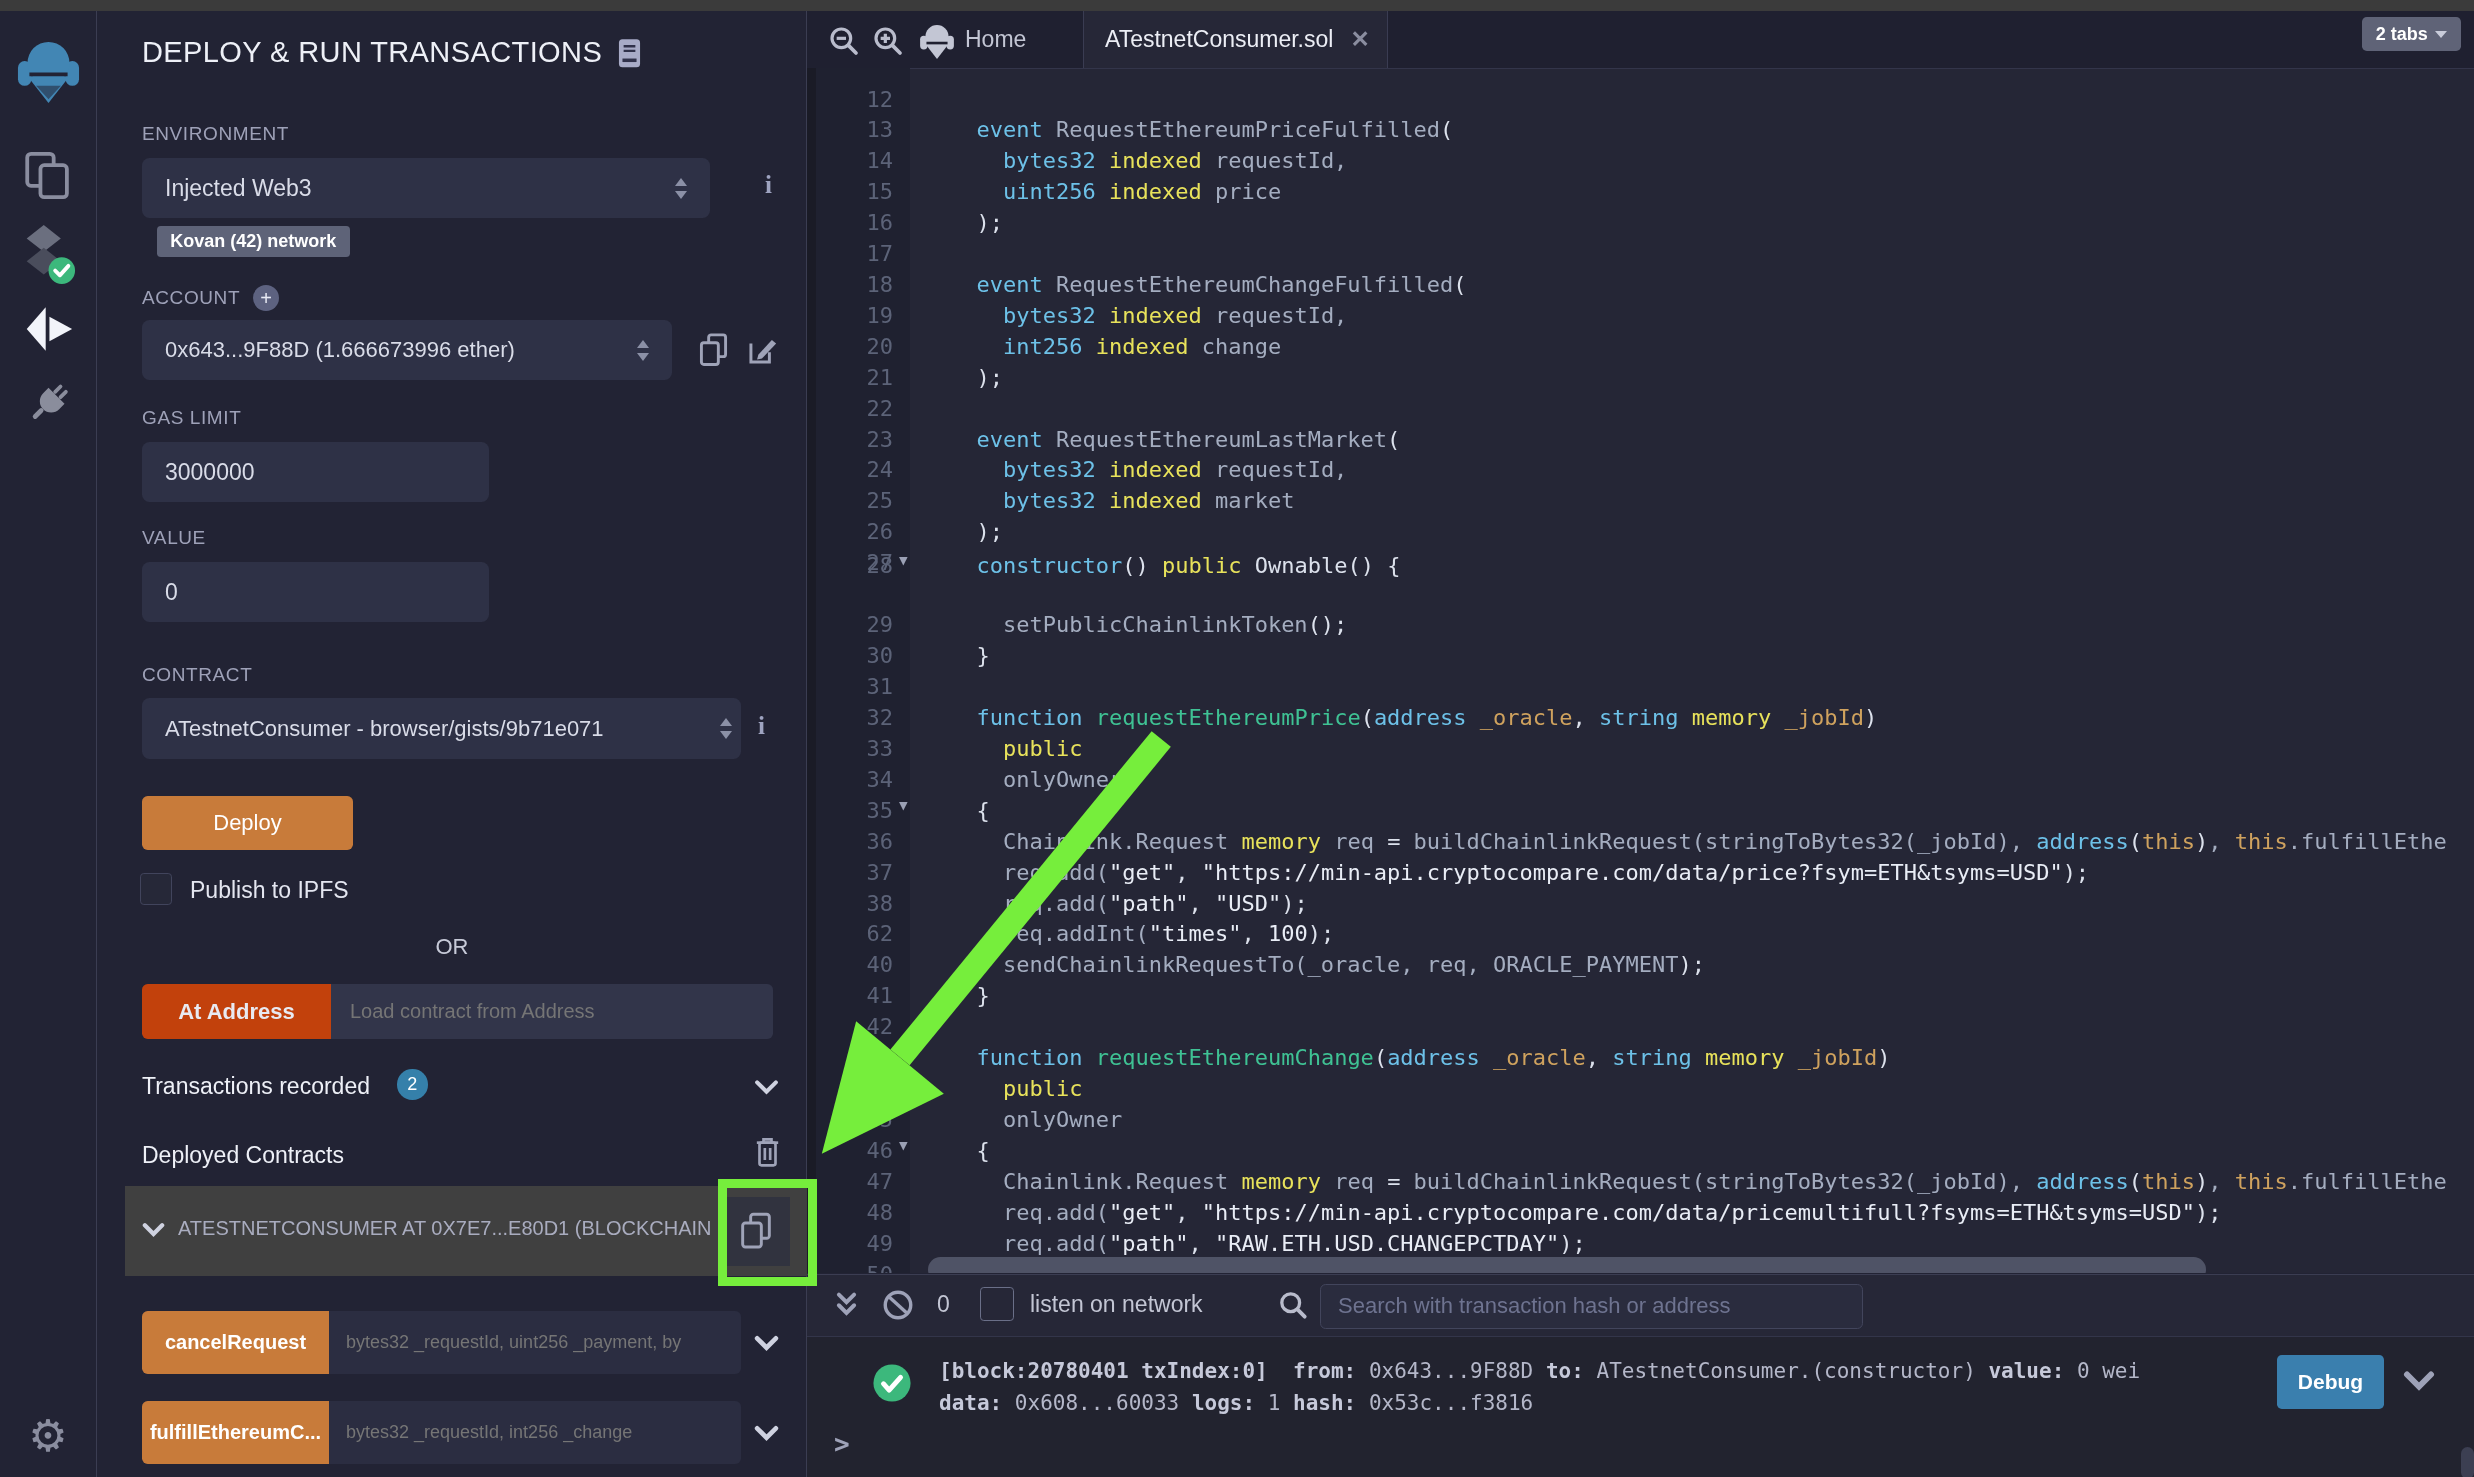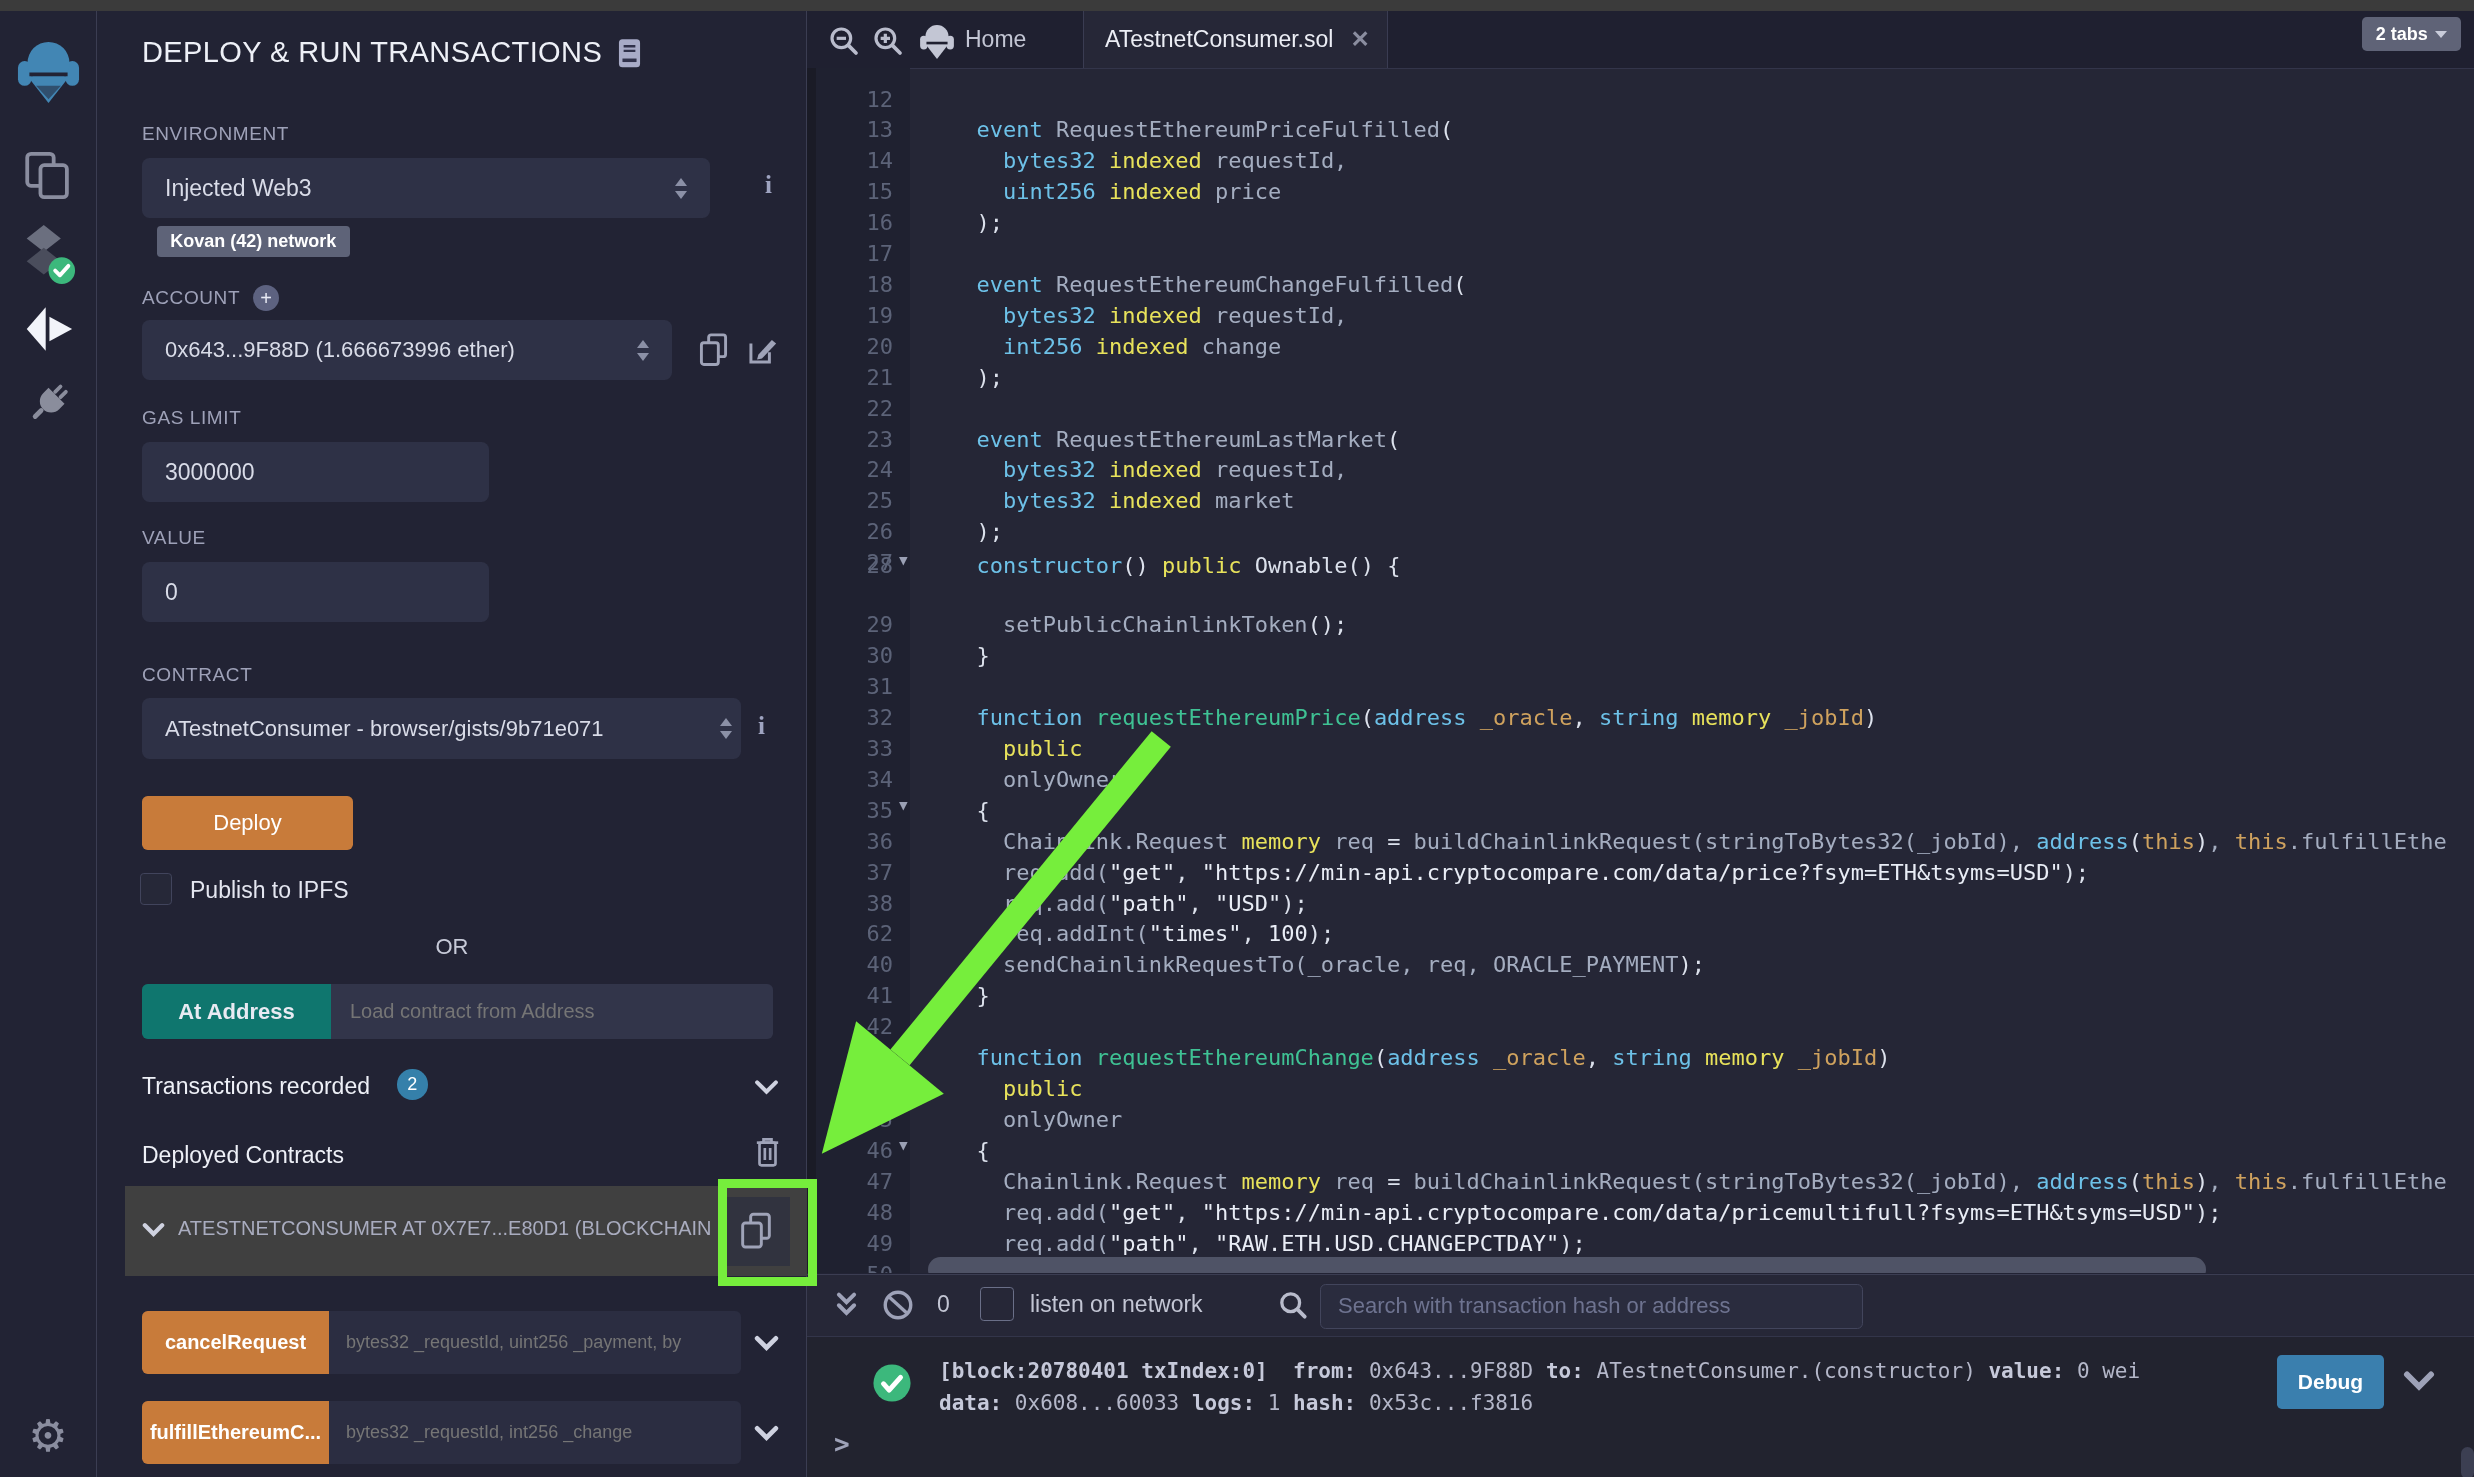--- a/index.html
+++ b/index.html
@@ -176,21 +176,21 @@
     </div>
     <span class="abs i-info" style="left:660px;top:701px">i</span>
 
     <button class="btn-orange" style="left:44px;top:785px;width:211px;height:54px">Deploy</button>
 
     <div class="checkbox" style="left:42px;top:862px"></div>
     <div class="abs" style="left:92px;top:866px;font-size:23px;color:#e4e6f0">Publish to IPFS</div>
 
     <div class="abs" style="left:0;top:923px;width:708px;text-align:center;font-size:22px;color:#c7cad8">OR</div>
 
-    <div class="abs" style="left:44px;top:973px;width:189px;height:55px;background:#0f766e;border-radius:5.7px 0 0 5.7px;display:flex;align-items:center;justify-content:center;font-size:22px;font-weight:bold;color:#e8eaf2">At Address</div>
+    <div class="abs" style="left:44px;top:973px;width:189px;height:55px;background:#c2410c;border-radius:5.7px 0 0 5.7px;display:flex;align-items:center;justify-content:center;font-size:22px;font-weight:bold;color:#e8eaf2">At Address</div>
     <input class="abs" style="left: 233px; top: 973px; width: 442px; height: 55px; background: rgb(50, 53, 74); border: none; border-radius: 0px 5.7px 5.7px 0px; color: rgb(125, 130, 152); font-size: 20px; padding: 0px 19px; box-sizing: border-box; font-family: &quot;Liberation Sans&quot;, sans-serif;" placeholder="Load contract from Address">
 
     <div class="abs" style="left:44px;top:1062px;font-size:23px;color:#eef0f7">Transactions recorded</div>
     <div class="count-badge" style="left:299px;top:1058px">2</div>
     <svg class="abs" style="left:656px;top:1068px" width="25" height="16" viewBox="0 0 16 10">
       <path d="M2 2 L8 8 L14 2" stroke="#cfd2e0" stroke-width="2.6" fill="none" stroke-linecap="round"></path>
     </svg>
 
     <div class="abs" style="left:44px;top:1131px;font-size:23px;color:#eef0f7">Deployed Contracts</div>
     <svg class="abs" style="left:656px;top:1125px" width="27" height="32" viewBox="0 0 20 24">

